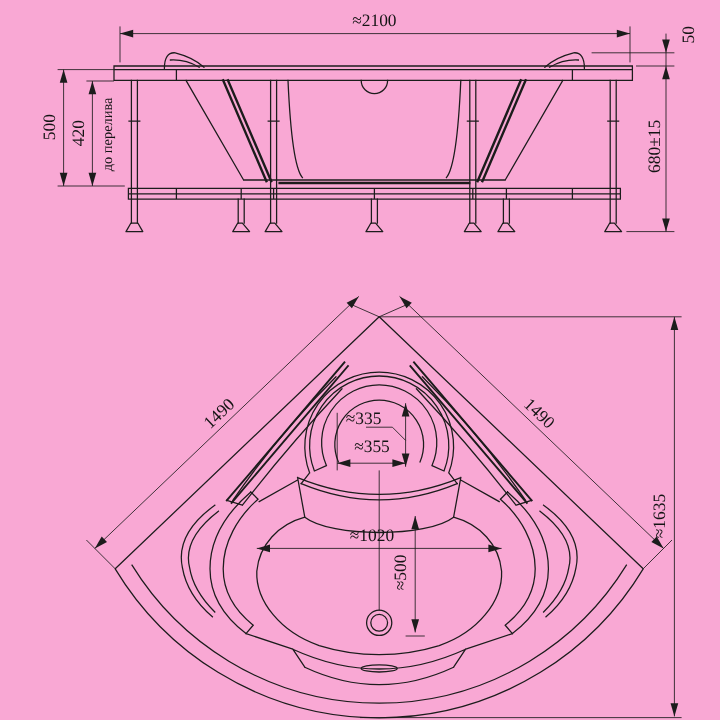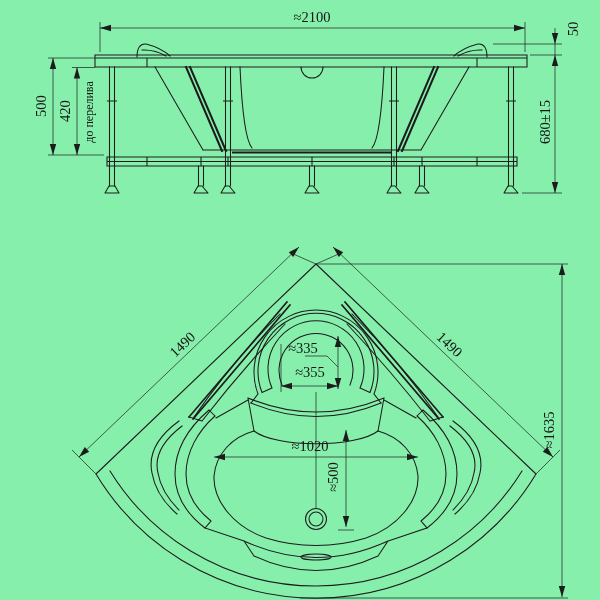--- a/index.html
+++ b/index.html
@@ -1,16 +1,16 @@
 <!DOCTYPE html>
 <html><head>
 <meta charset="utf-8">
 <style>
   html,body{margin:0;padding:0;background:#ffffff;}
-  .canvas{width:600px;height:600px;background:#86efac;position:relative;overflow:hidden;}
+  .canvas{width:600px;height:600px;background:#f9a8d4;position:relative;overflow:hidden;}
   svg{display:block;}
   .ln{fill:none;stroke:#1c1c1c;stroke-width:1.05;stroke-linecap:square;stroke-linejoin:round;}
   .bd{fill:none;stroke:#1c1c1c;stroke-width:2;stroke-linecap:square;}
   .xt{fill:none;stroke:#1c1c1c;stroke-width:0.7;}
   .dim{fill:none;stroke:#1c1c1c;stroke-width:0.7;marker-start:url(#aS);marker-end:url(#aE);}
   .dim-e{fill:none;stroke:#1c1c1c;stroke-width:0.7;marker-end:url(#aE);}
   .pln{fill:none;stroke:#1c1c1c;stroke-width:0.7;}
   .lbl{font-family:"Liberation Serif","DejaVu Serif",serif;font-size:14.5px;fill:#141414;text-anchor:middle;}
   .lbl-sm{font-family:"Liberation Serif","DejaVu Serif",serif;font-size:12px;fill:#141414;text-anchor:middle;}
 </style>

